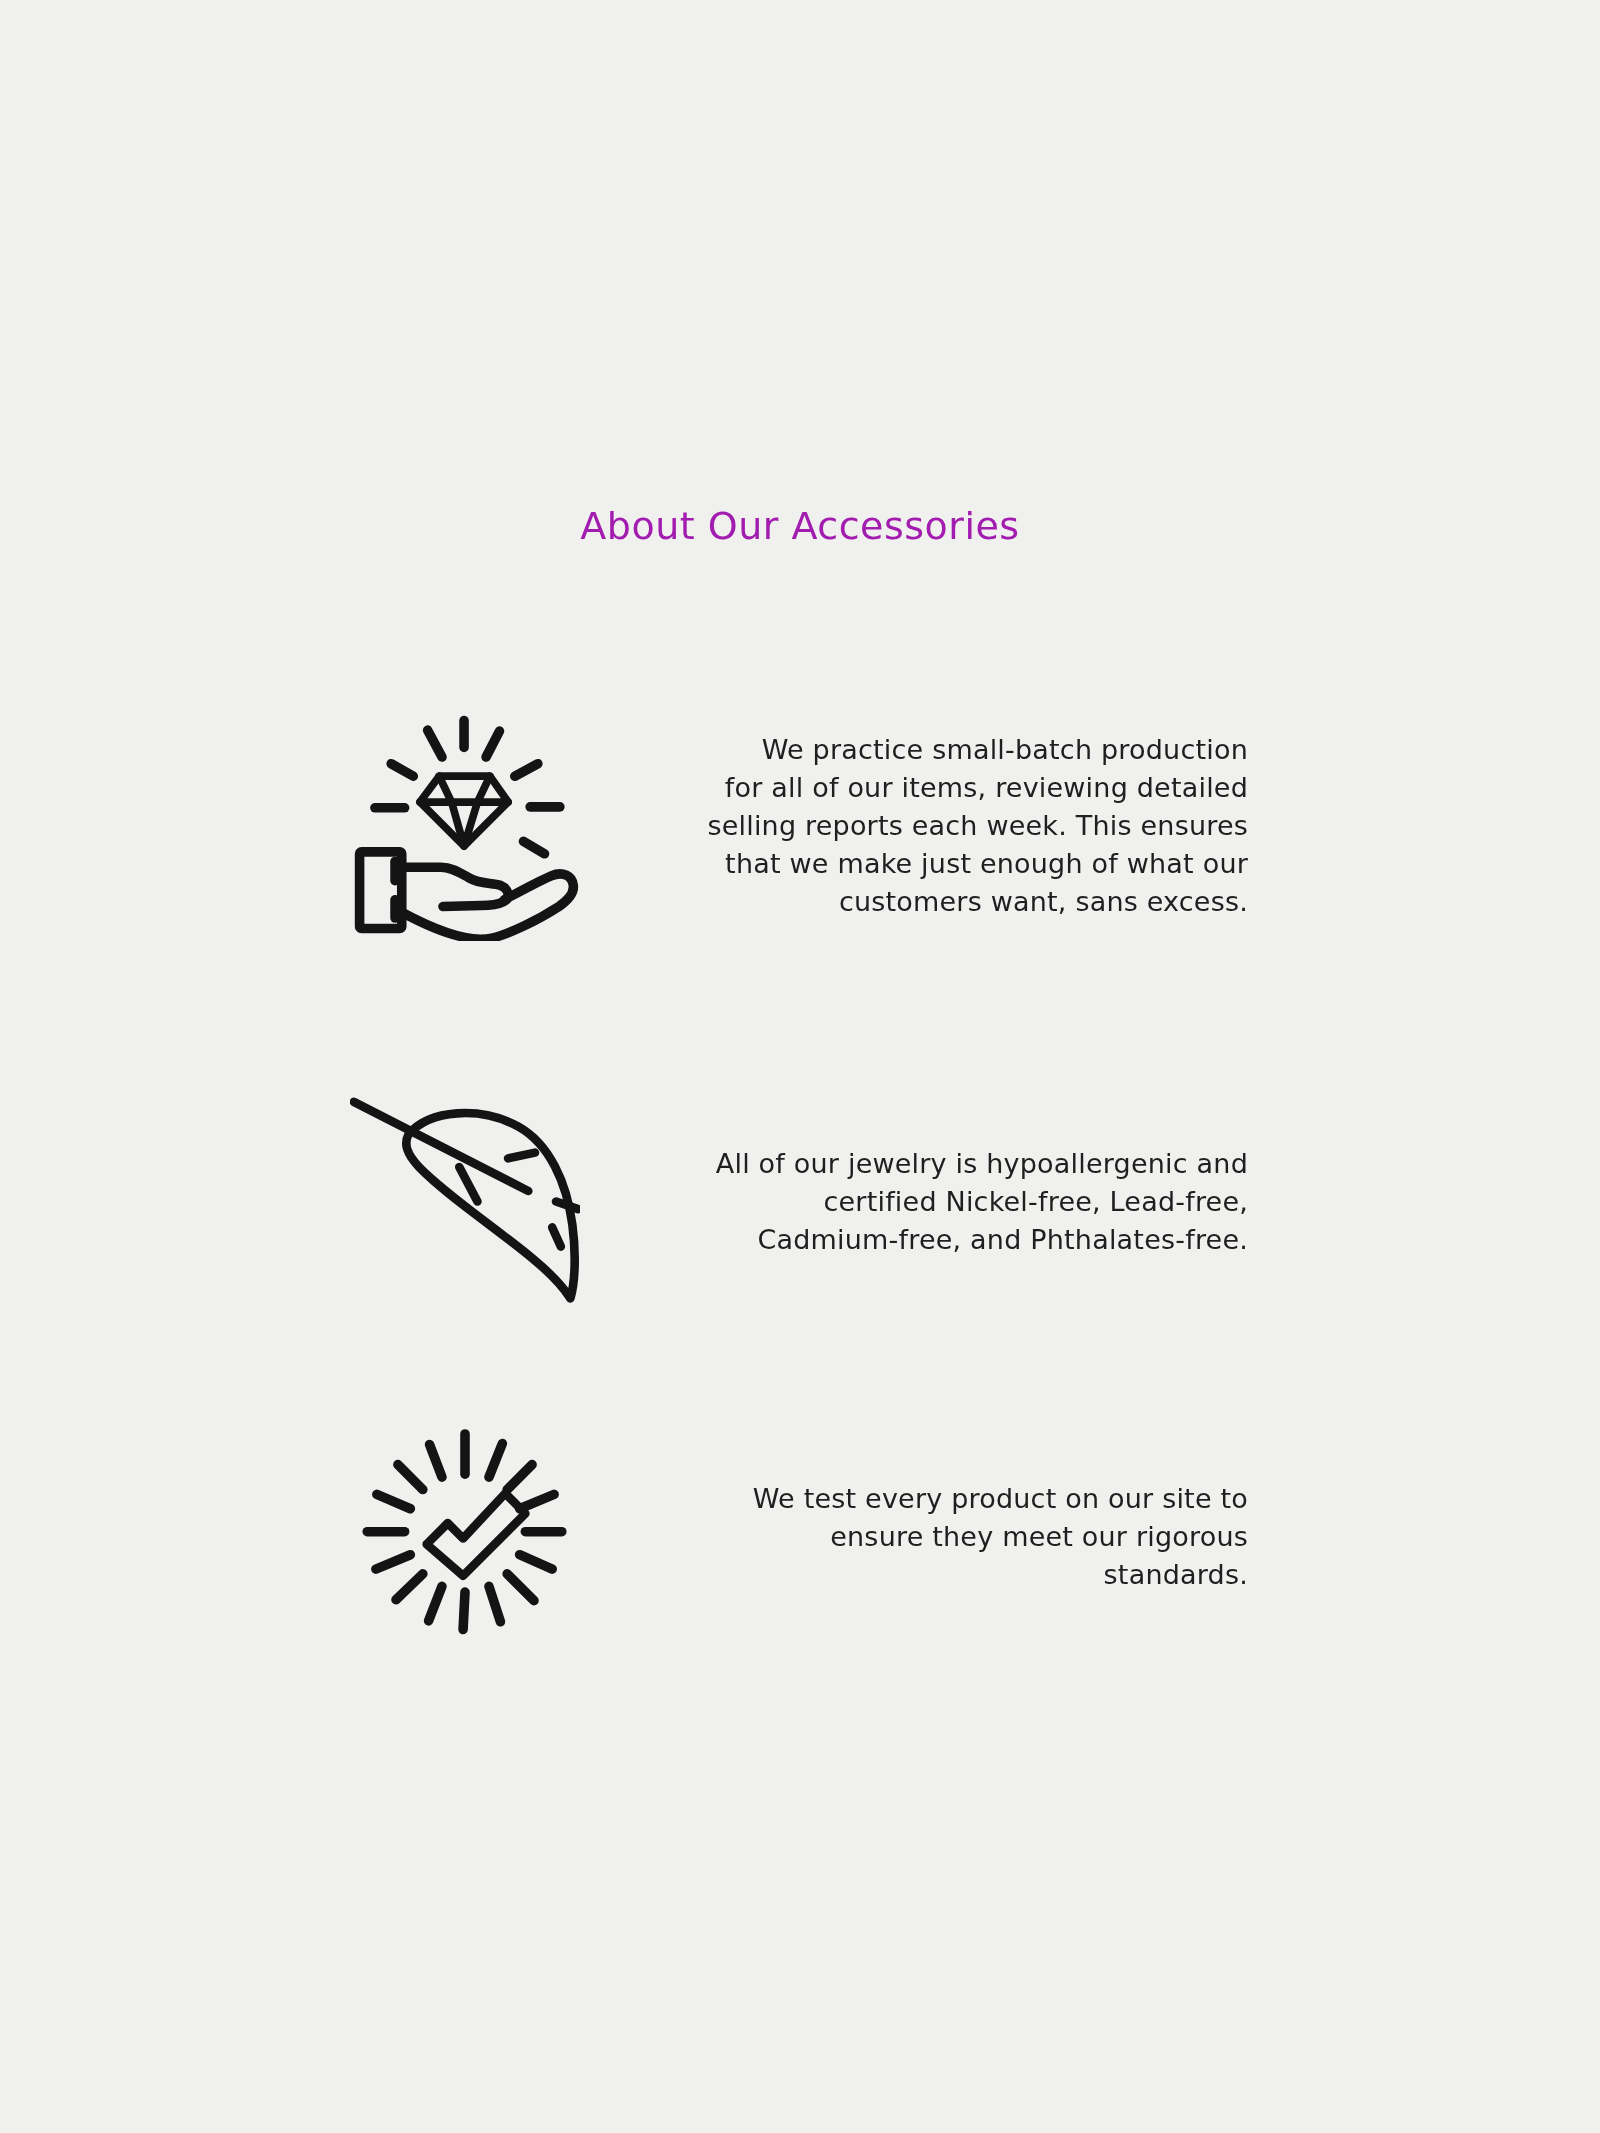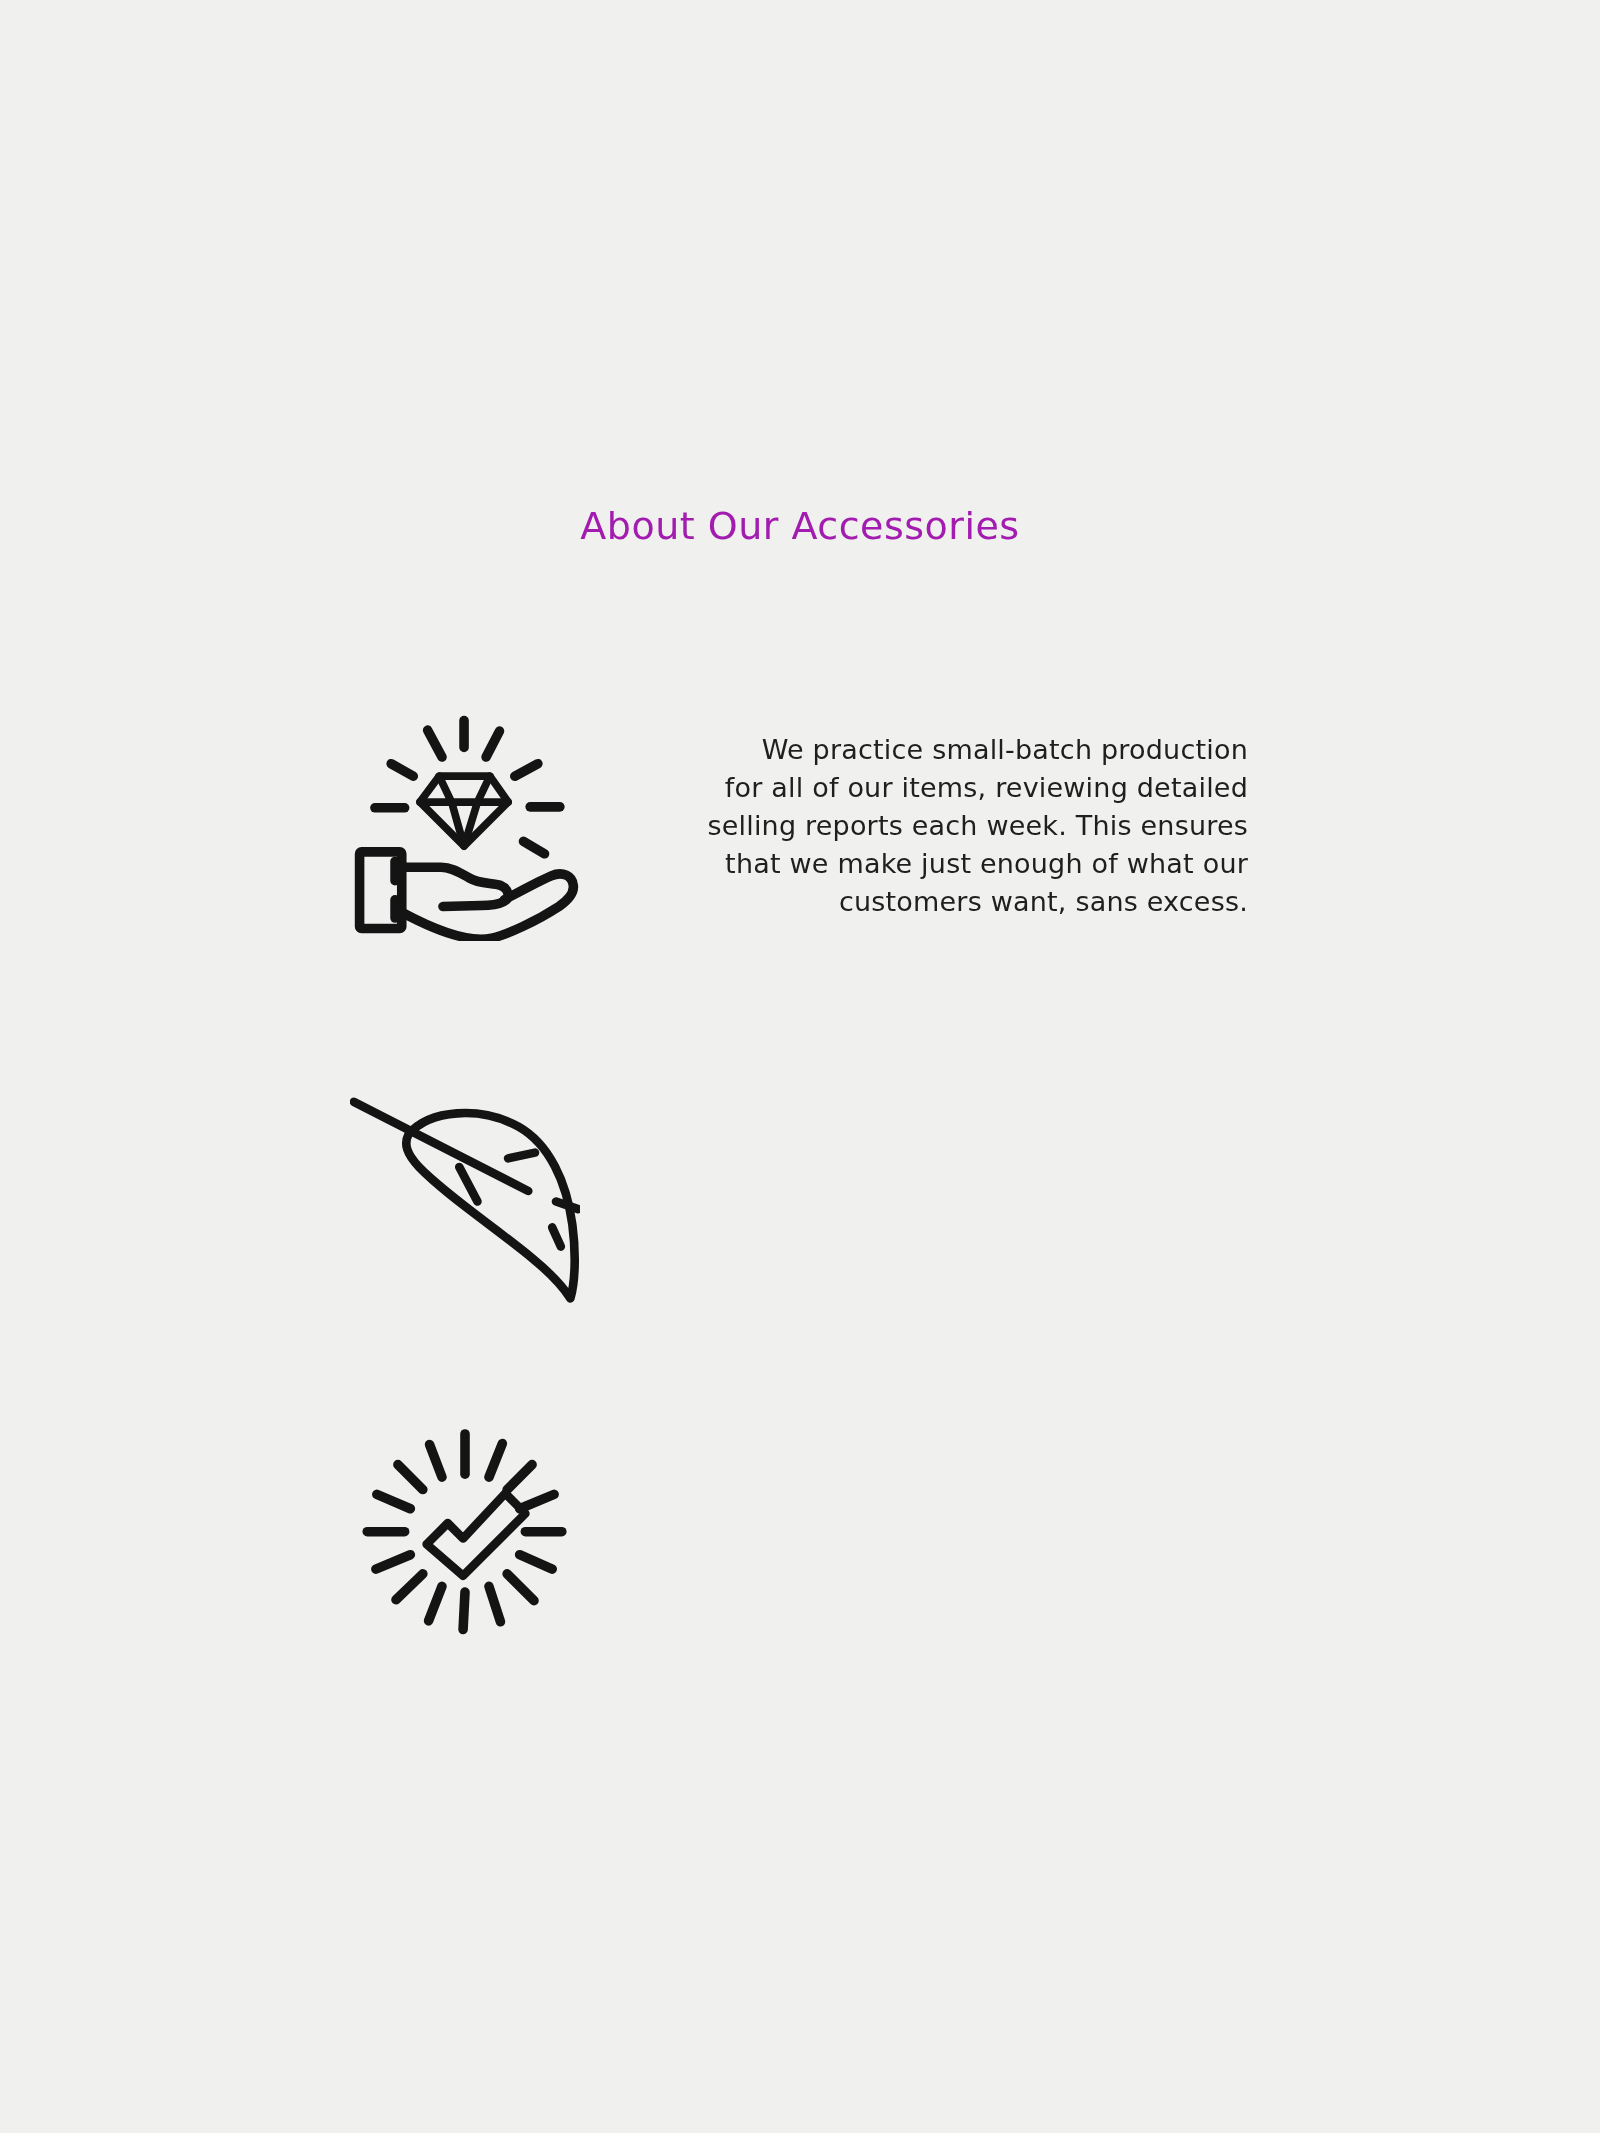--- a/index.html
+++ b/index.html
@@ -115,20 +115,23 @@
 
             <path d="M61,42 C83,16 136,12 176,34 C208,52 226,92 232,136 C236,166 235,196 230,213 C221,199 207,185 190,171 C150,138 100,105 72,76 C59,62 56,52 61,42 Z"></path>
 
             <path d="M114,76 L133,112"></path>
             <path d="M165,67 L193,61"></path>
             <path d="M215,112 L238,120"></path>
             <path d="M211,139 L220,159"></path>
           </g>
         </svg>
       </div>
+      <p class="feature-text">All of our jewelry is hypoallergenic and
+certified Nickel-free, Lead-free,
+Cadmium-free, and Phthalates-free.</p>
     </div>
 
     <div class="feature-row row-3">
       <div class="icon-box">
         <svg viewBox="0 0 240 235" aria-hidden="true">
 
           <g class="icon-stroke" stroke-width="10">
             <line x1="120" y1="52" x2="120" y2="10"></line>
             <line x1="145" y1="55" x2="159" y2="20"></line>
             <line x1="164" y1="68" x2="190" y2="42"></line>
@@ -143,16 +146,19 @@
             <line x1="63" y1="136" x2="27" y2="151"></line>
             <line x1="57" y1="112" x2="18" y2="112"></line>
             <line x1="63" y1="88" x2="28" y2="73"></line>
             <line x1="76" y1="68" x2="50" y2="42"></line>
             <line x1="96" y1="55" x2="83" y2="21"></line>
           </g>
 
           <path class="icon-stroke" stroke-width="9" d="M80,125 L102,103 L118,119 L162,72 L183,93 L118,158 Z"></path>
         </svg>
       </div>
+      <p class="feature-text">We test every product on our site to
+ensure they meet our rigorous
+standards.</p>
     </div>
 
   </div>
 </main>
 
 </body></html>

